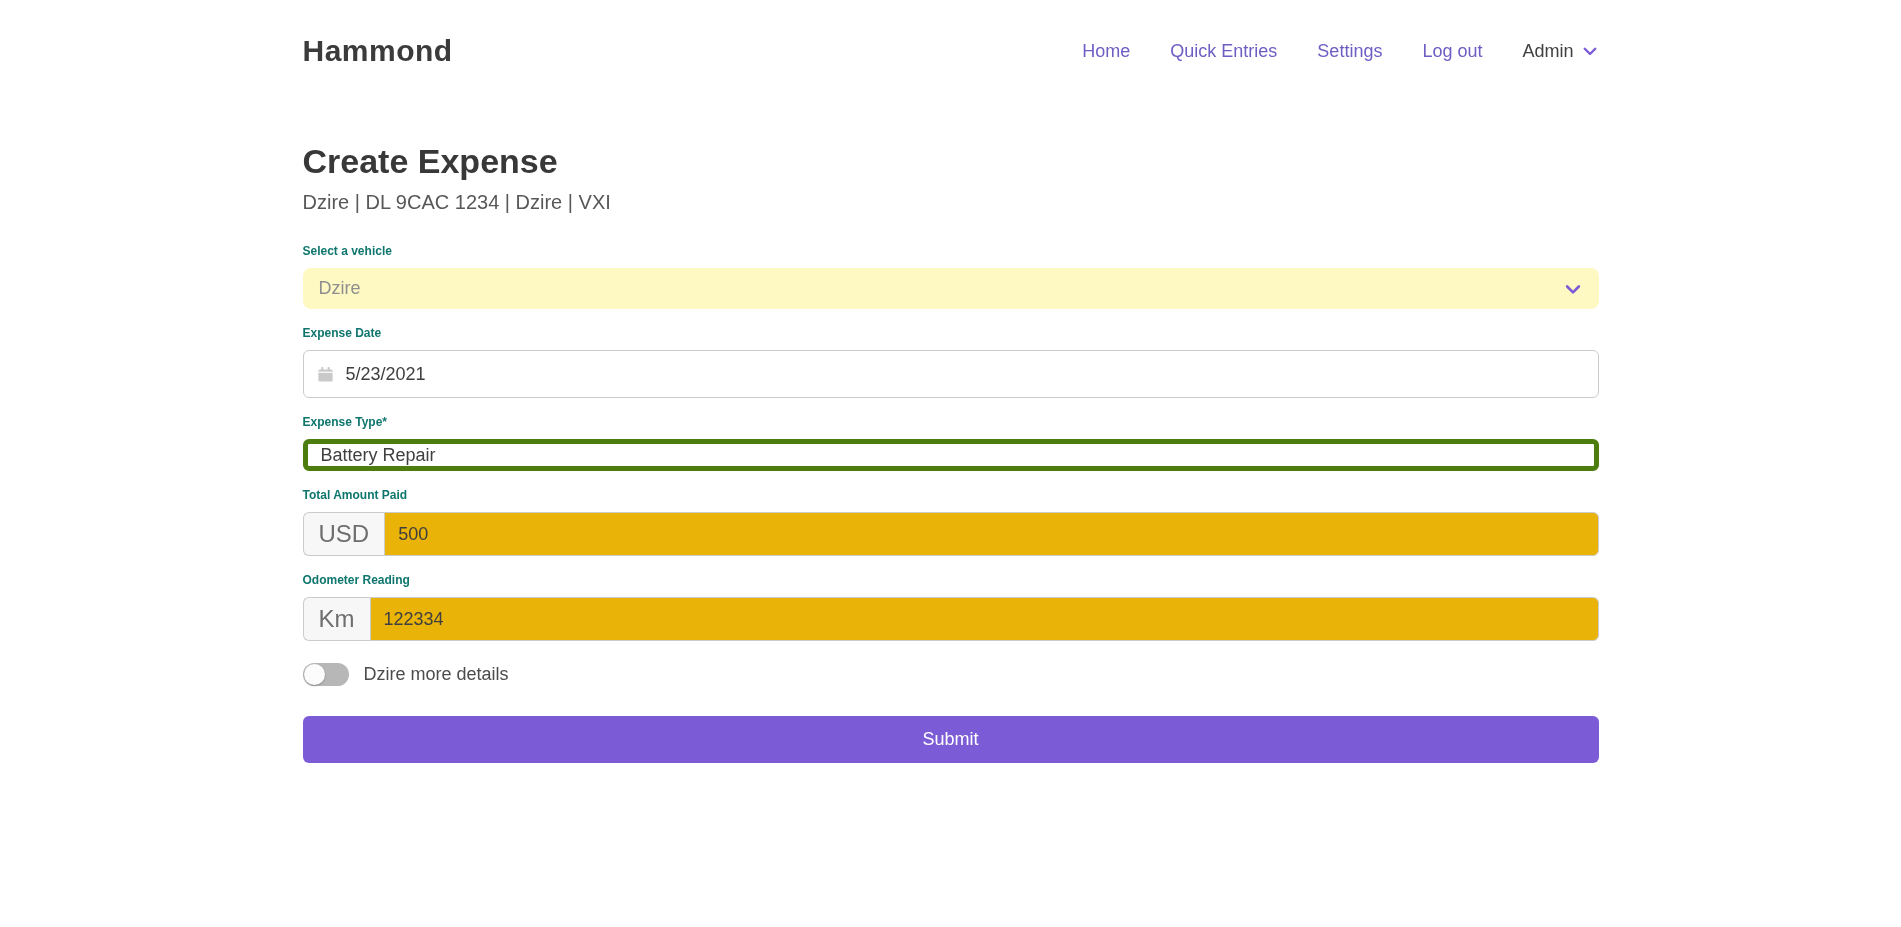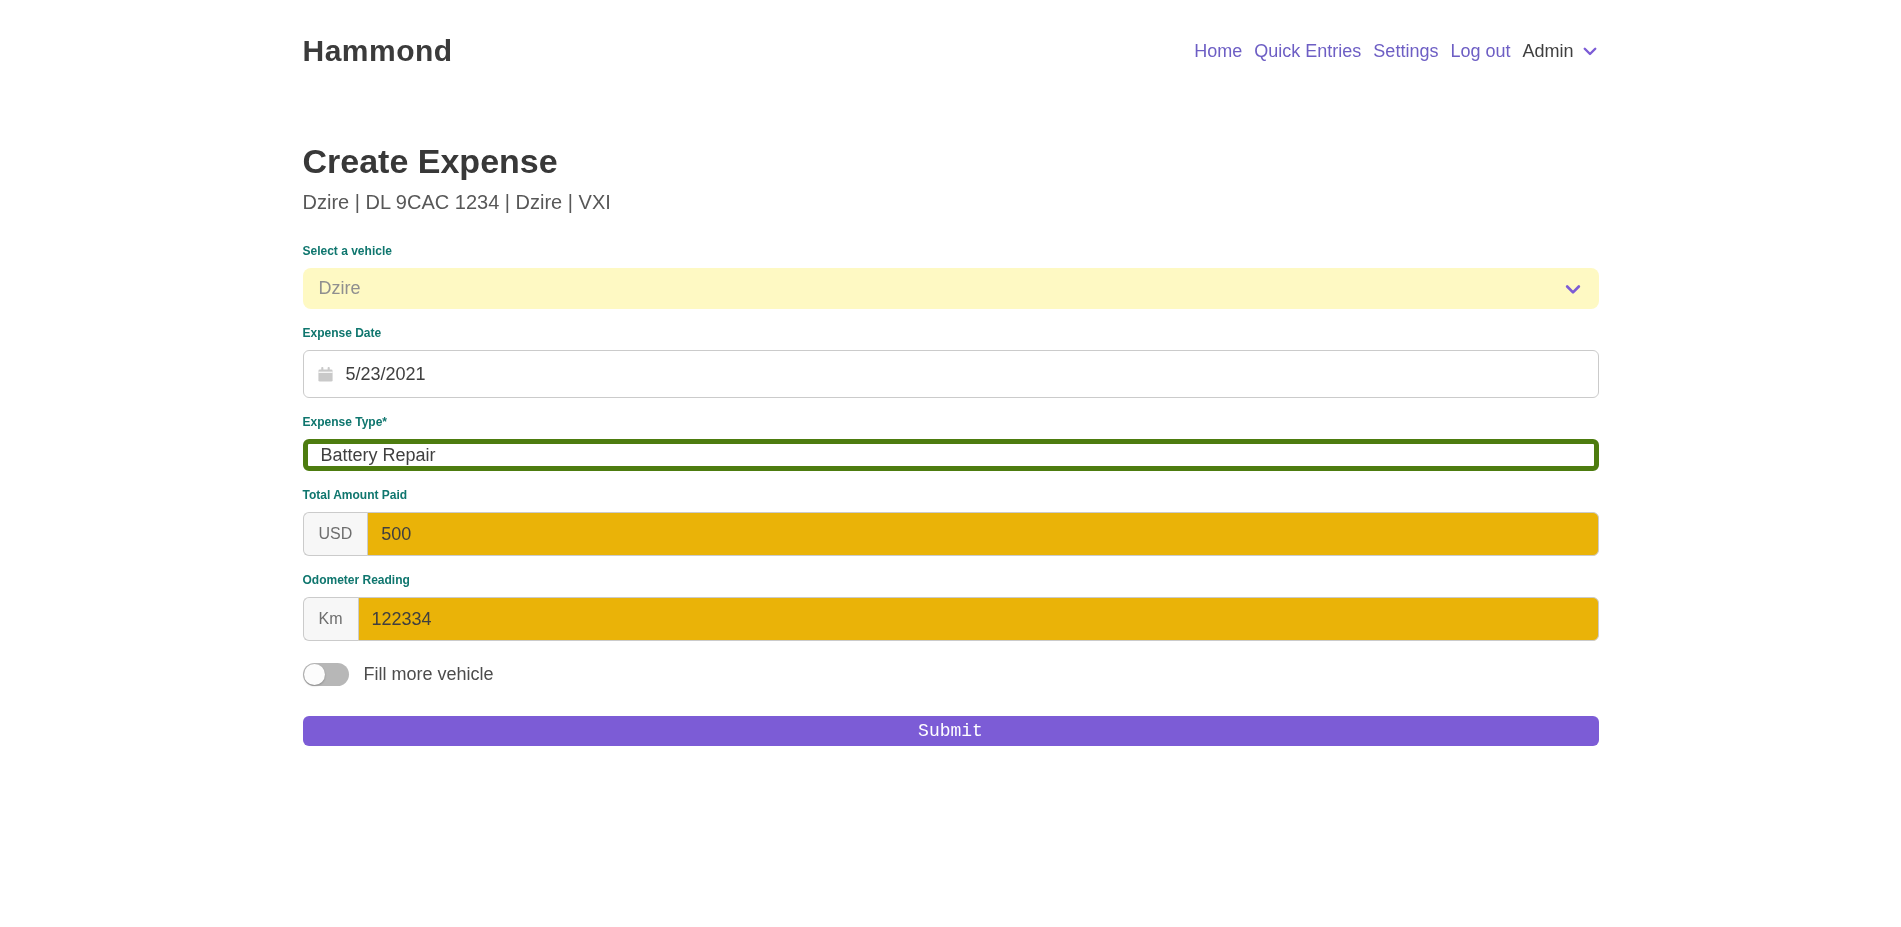--- a/index.html
+++ b/index.html
@@ -28,21 +28,21 @@
     font-size: 30px;
     font-weight: 700;
     color: #3b3b3b;
     letter-spacing: 0.5px;
     text-decoration: none;
     cursor: pointer;
   }
   .nav {
     display: flex;
     align-items: center;
-    gap: 12px;
+    gap: 40px;
   }
   .nav a {
     font-size: 18px;
     color: #6d5ec4;
     text-decoration: none;
     cursor: pointer;
   }
   .user-menu {
     display: flex;
     align-items: center;
@@ -134,21 +134,21 @@
   
   .input-group { display: flex; height: 44px; }
   .input-addon {
     display: flex;
     align-items: center;
     padding: 0 15px;
     background: #f7f7f7;
     border: 1px solid #cbcbcb;
     border-right: none;
     border-radius: 6px 0 0 6px;
-    font-size: 16px;
+    font-size: 24px;
     color: #6e6e6e;
   }
   .input-group input {
     flex: 1;
     border: 1px solid #cbcbcb;
     border-radius: 0 6px 6px 0;
     padding: 0 13px;
     font-size: 18px;
     color: #3f3f3f;
     font-family: inherit;
@@ -181,28 +181,28 @@
     background: #fcfcfc;
     border-radius: 50%;
     box-shadow: 0 1px 2px rgba(0,0,0,0.25);
   }
   .toggle-label { font-size: 18px; color: #4c4c4c; }
 
   
   .submit-btn {
     display: block;
     width: 100%;
-    height: 30px;
+    height: 47px;
     margin-top: 30px;
     background: #7c5cd6;
     border: none;
     border-radius: 6px;
     color: #ffffff;
     font-size: 18px;
-    font-family: Liberation Mono, monospace;
+    font-family: Liberation Sans, sans-serif;
     cursor: pointer;
   }
 </style>
 </head>
 <body>
 
 <div class="shell">
 
   <header class="header">
     <a class="logo">Hammond</a>
@@ -271,18 +271,18 @@
       <div class="input-group">
         <span class="input-addon">Km</span>
         <input type="text" value="122334" style="">
       </div>
     </div>
 
     <div class="toggle-row">
       <div class="toggle">
         <div class="knob"></div>
       </div>
-      <span class="toggle-label">Fill more vehicle</span>
+      <span class="toggle-label">Dzire more details</span>
     </div>
 
     <button class="submit-btn">Submit</button>
   </main>
 </div>
 
 </body></html>

